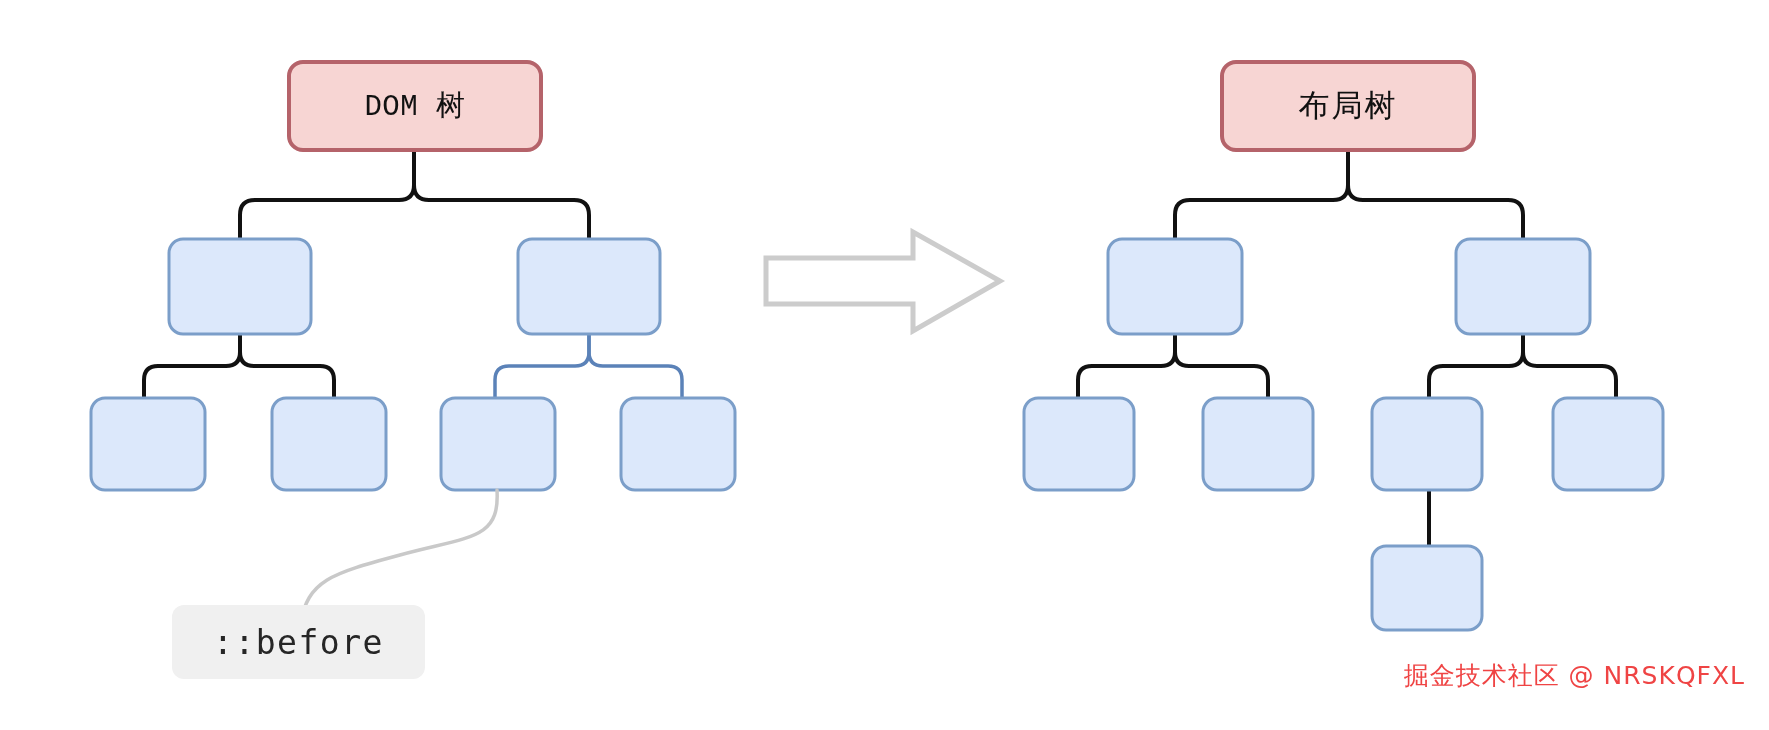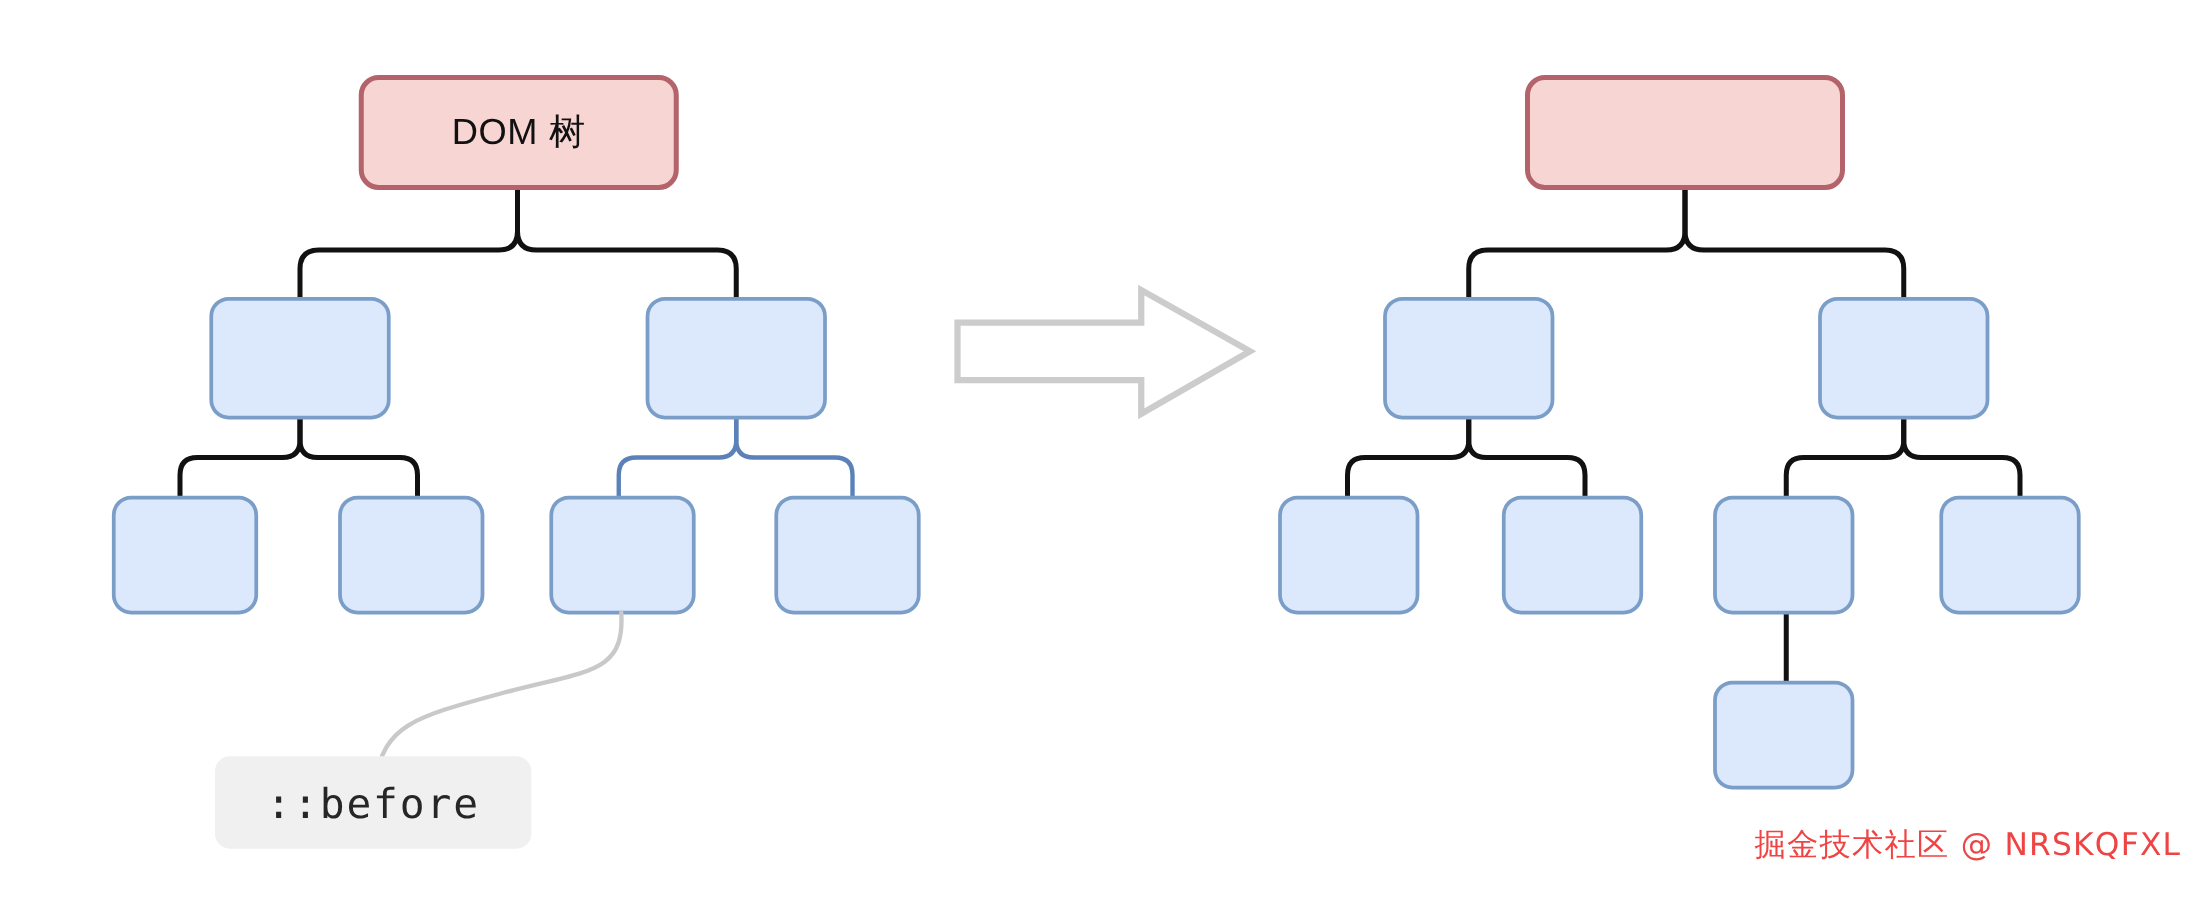--- a/index.html
+++ b/index.html
@@ -31,21 +31,21 @@
     display: flex;
     align-items: center;
     justify-content: center;
     text-align: center;
     pointer-events: none;
   }
   .root-label {
     font-size: 29px;
     color: #111111;
     letter-spacing: 0.5px;
-    font-family: Liberation Sans, sans-serif;
+    font-family: Liberation Mono, monospace;
     font-weight: 400;
   }
   .root-label-cn {
     font-size: 31px;
     color: #111111;
     letter-spacing: 2px;
     font-family: "DejaVu Sans", "Liberation Sans", sans-serif;
     font-weight: 400;
   }
   .pseudo-label {
@@ -126,18 +126,19 @@
       <rect x="1372" y="546" width="110" height="84" rx="14" ry="14" fill="#dce8fb" stroke="#7b9ec9" stroke-width="3"></rect>
     </g>
 
     <path d="M 497 490 C 500 540 470 536 400 555 C 330 574 308 580 300 625" fill="none" stroke="#c9c9c9" stroke-width="3.5" stroke-linecap="round"></path>
 
     <rect x="172" y="605" width="253" height="74" rx="12" ry="12" fill="#f0f0f0" stroke="none"></rect>
   </svg>
 
   <div class="node-label root-label" style="left:289px; top:62px; width:252px; height:88px;">DOM 树</div>
 
+  <div class="node-label root-label-cn" style="left:1222px; top:62px; width:252px; height:88px;">布局树</div>
 
   <div class="node-label pseudo-label" style="left:172px; top:605px; width:253px; height:74px;">::before</div>
 
   <div class="watermark">掘金技术社区 @ NRSKQFXL</div>
 
 </div>
 
 </body></html>

